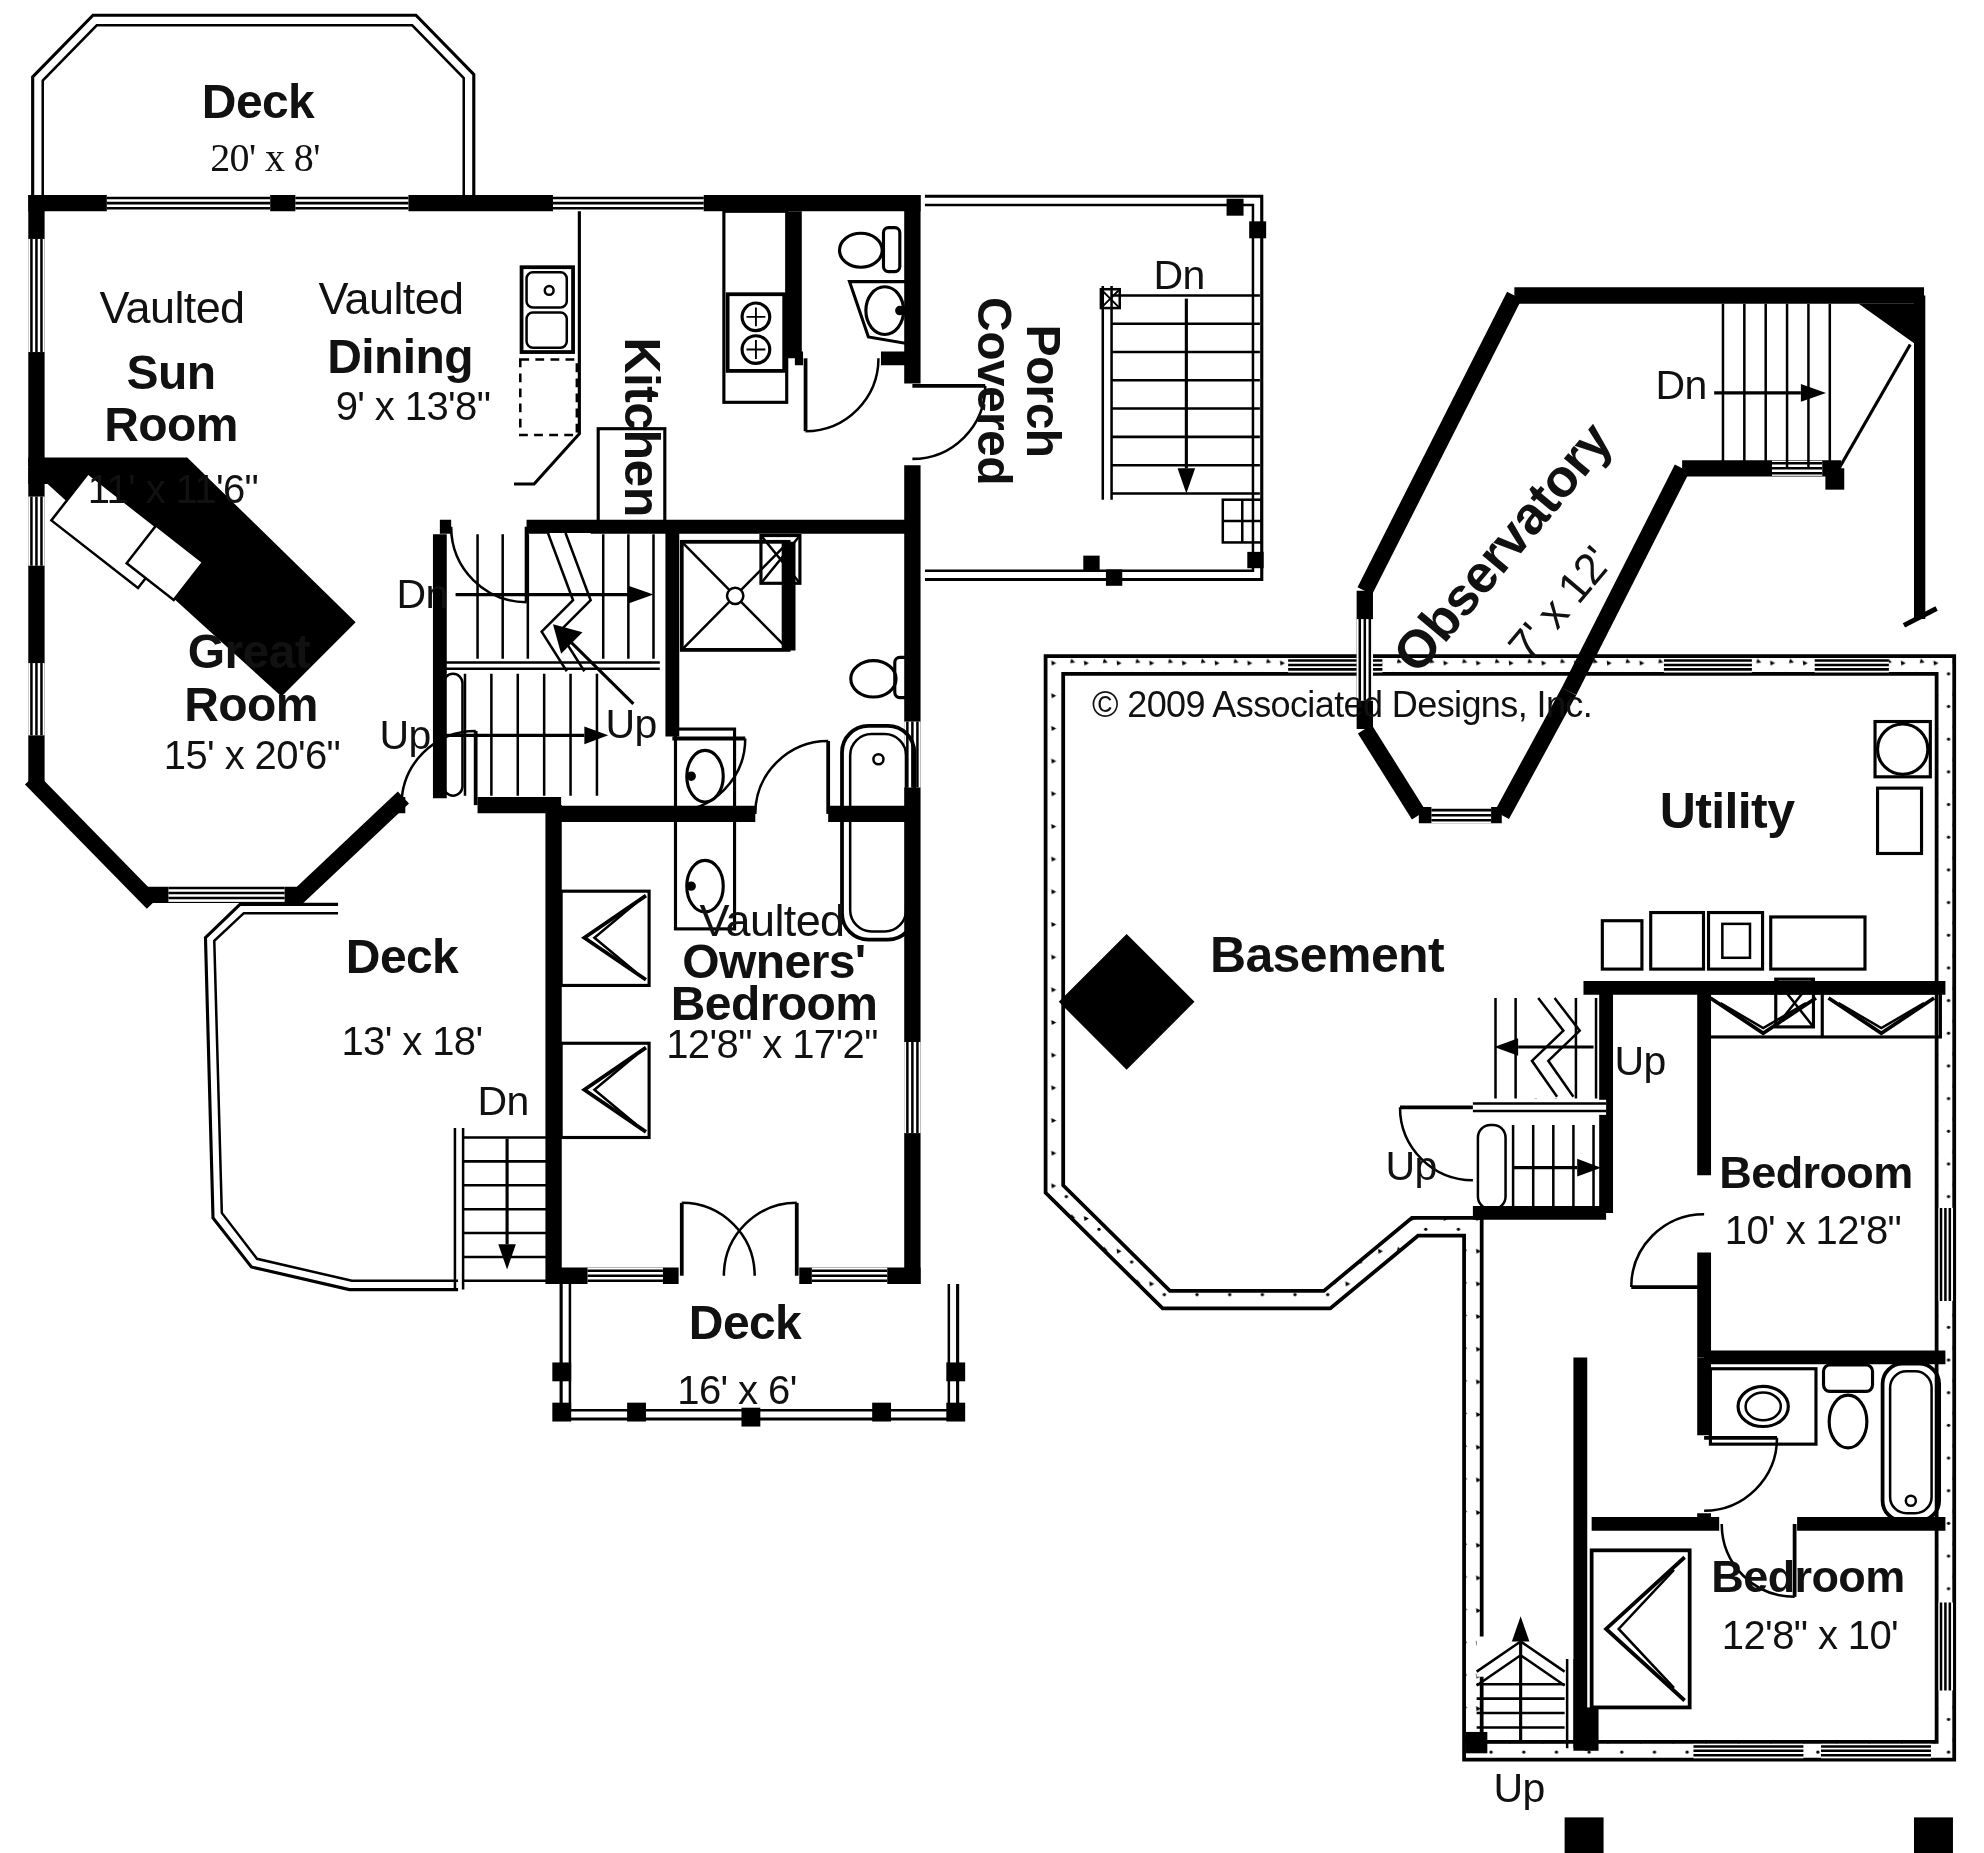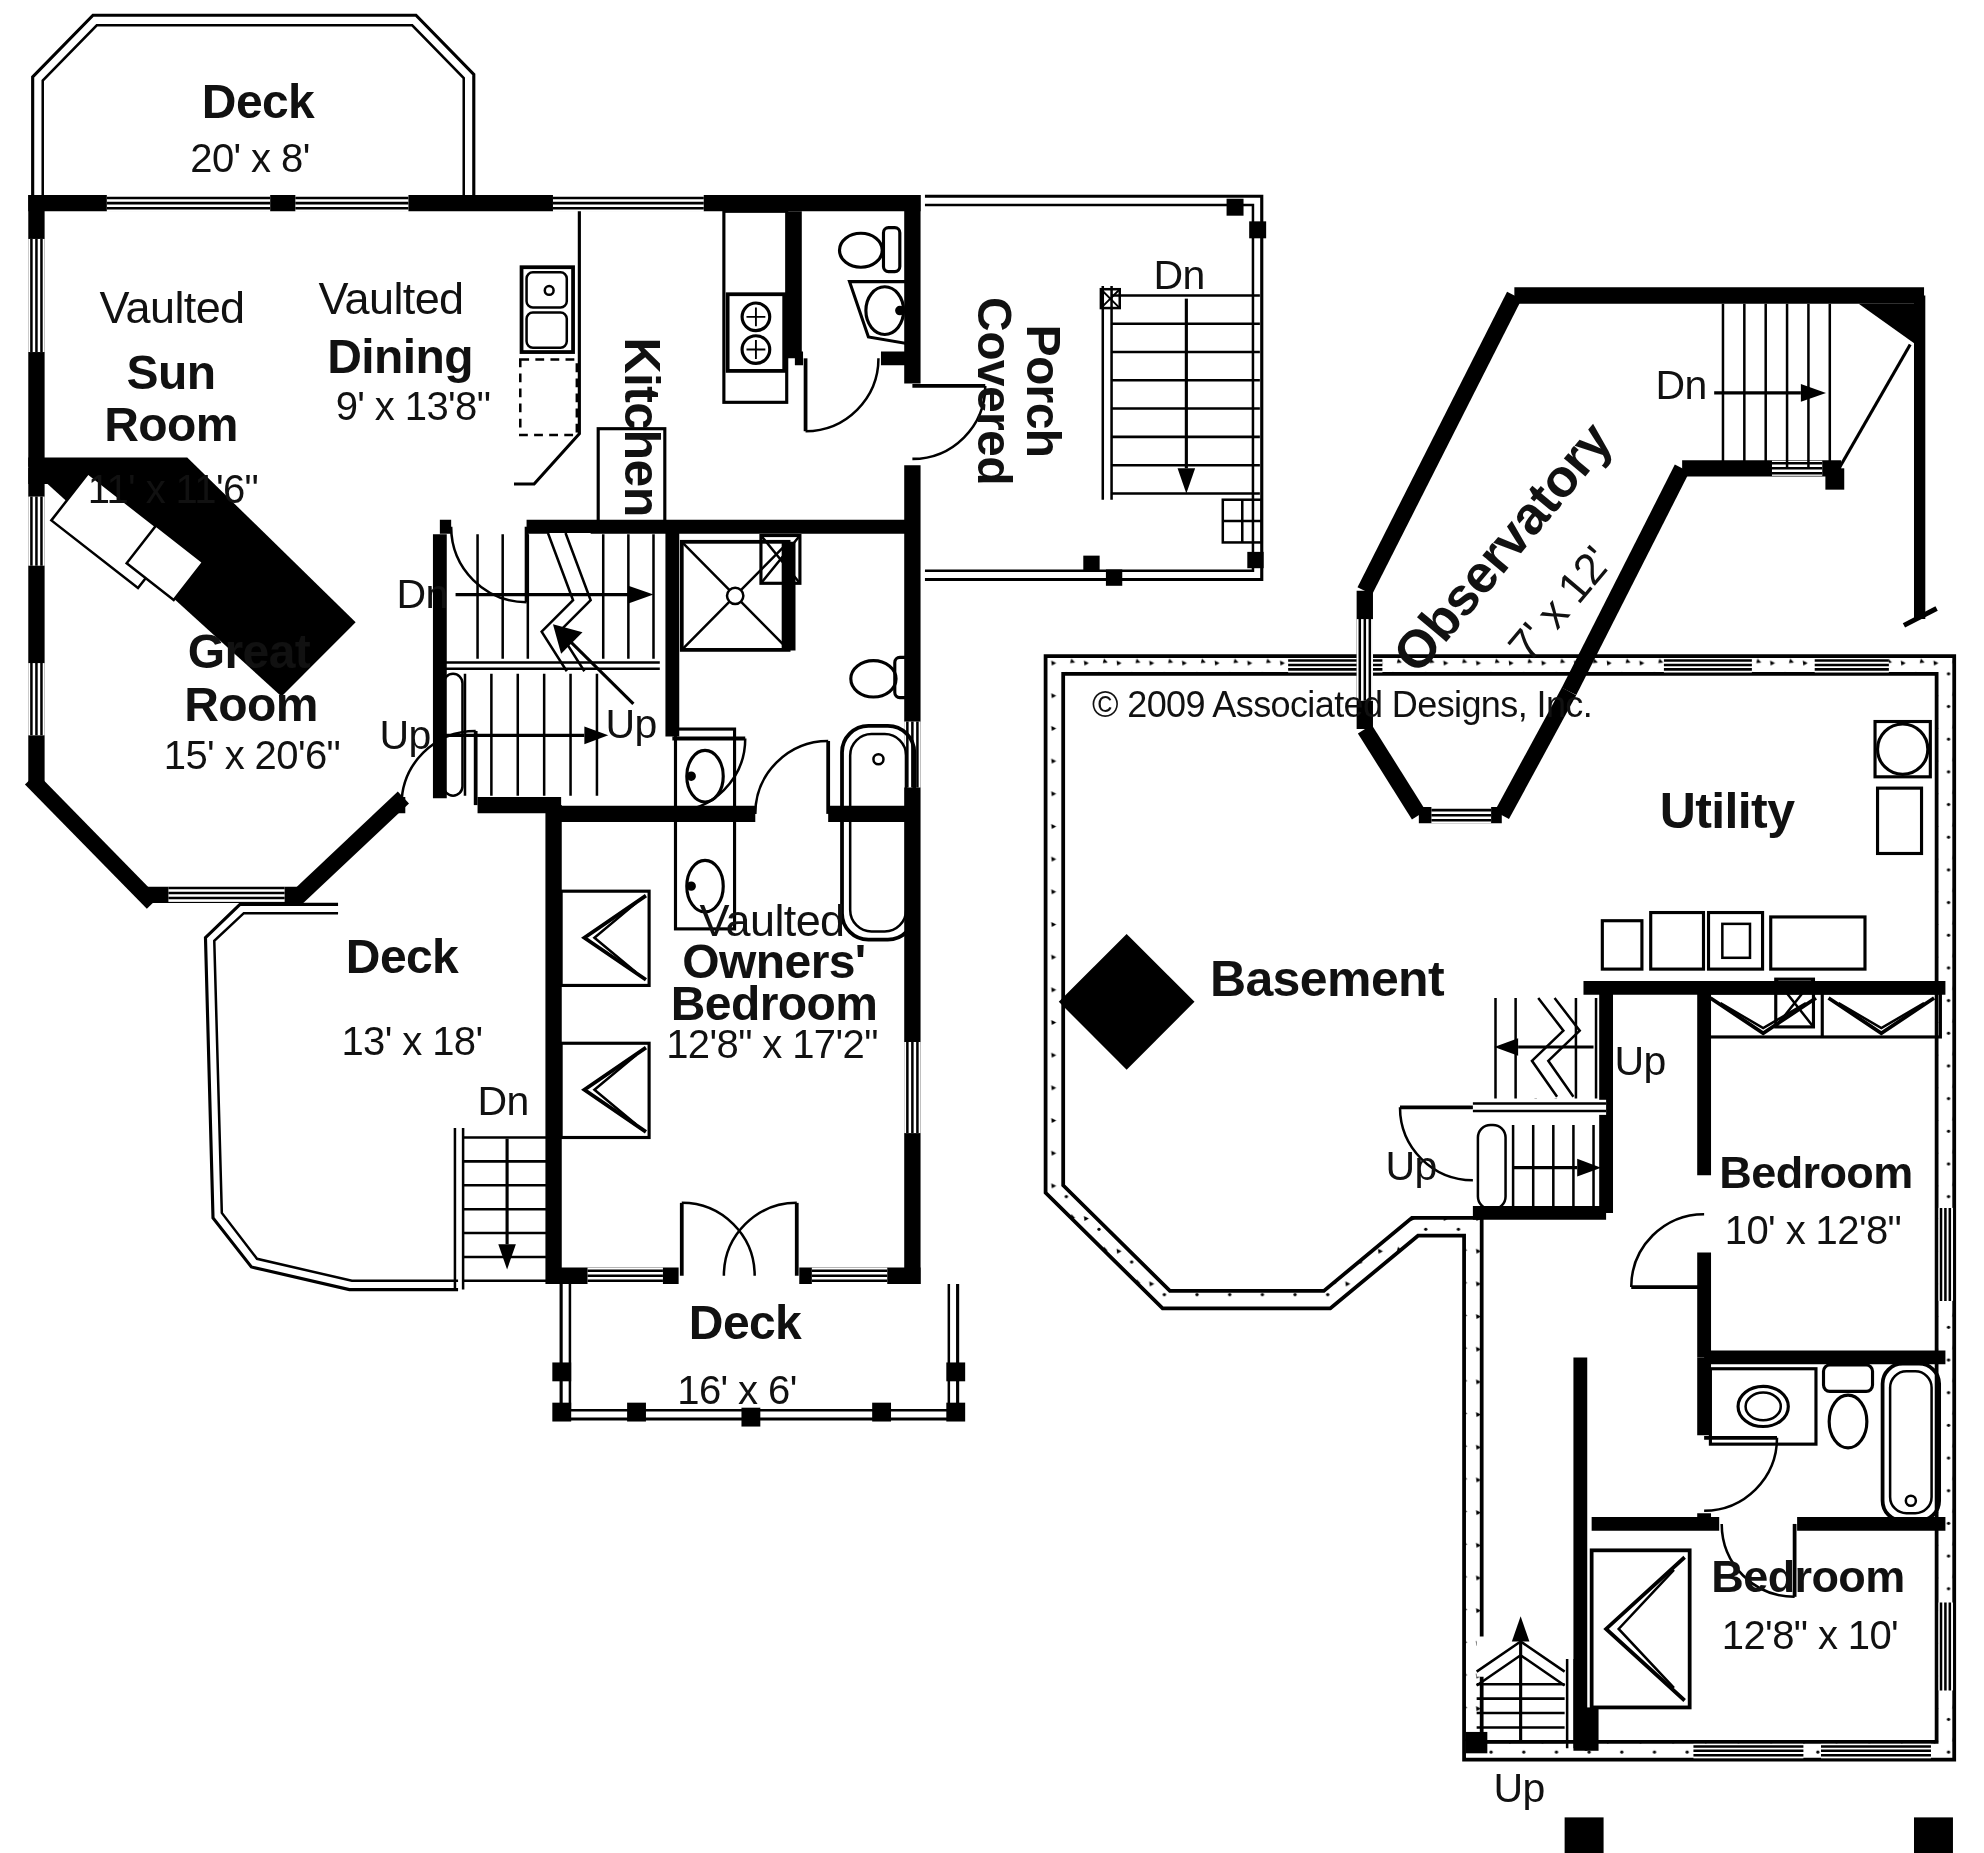--- a/index.html
+++ b/index.html
@@ -391,21 +391,21 @@
     </g>
 
     <rect x="2490" y="2892" width="62" height="58" fill="#000" stroke="none"></rect>
     <rect x="3046" y="2892" width="62" height="58" fill="#000" stroke="none"></rect>
   </g>
 </svg>
 
 <div>
 
   <div class="lbl name" style="left:258px;top:102px;">Deck</div>
-  <div class="lbl dim" style="left:250px;top:158px;">20' x 8'</div>
+  <div class="lbl dim" style="left:265px;top:158px;font-family:Liberation Serif, serif;">20' x 8'</div>
 
   <div class="lbl vault" style="left:172px;top:307px;">Vaulted</div>
   <div class="lbl name" style="left:171px;top:373px;">Sun</div>
   <div class="lbl name" style="left:171px;top:425px;">Room</div>
   <div class="lbl dim" style="left:173px;top:489px;">11' x 11'6"</div>
 
   <div class="lbl vault" style="left:391px;top:298px;">Vaulted</div>
   <div class="lbl name" style="left:400px;top:357px;text-align:center;">Dining</div>
   <div class="lbl dim" style="left:413px;top:406px;">9' x 13'8"</div>
 
@@ -434,21 +434,21 @@
 
   <div class="lbl name" style="left:745px;top:1323px;">Deck</div>
   <div class="lbl dim" style="left:737px;top:1390px;">16' x 6'</div>
 
   <div class="lbl copy" style="left:1342px;top:705px;">© 2009 Associated Designs, Inc.</div>
 
   <div class="lbl name rotobs" style="left:1502px;top:547px;font-size:53px;">Observatory</div>
   <div class="lbl dim rotobs" style="left:1560px;top:604px;font-size:44px;">7' x 12'</div>
   <div class="lbl updn" style="left:1681px;top:385px;">Dn</div>
 
-  <div class="lbl big" style="left:1327px;top:955px;margin-top:24px;">Basement</div>
+  <div class="lbl big" style="left:1327px;top:955px;">Basement</div>
   <div class="lbl big" style="left:1727px;top:811px;">Utility</div>
 
   <div class="lbl name" style="left:1816px;top:1172px;font-size:45px;">Bedroom</div>
   <div class="lbl dim" style="left:1813px;top:1230px;">10' x 12'8"</div>
 
   <div class="lbl name" style="left:1808px;top:1576px;font-size:45px;">Bedroom</div>
   <div class="lbl dim" style="left:1810px;top:1635px;">12'8" x 10'</div>
 
   <div class="lbl updn" style="left:1640px;top:1061px;">Up</div>
   <div class="lbl updn" style="left:1411px;top:1166px;">Up</div>

